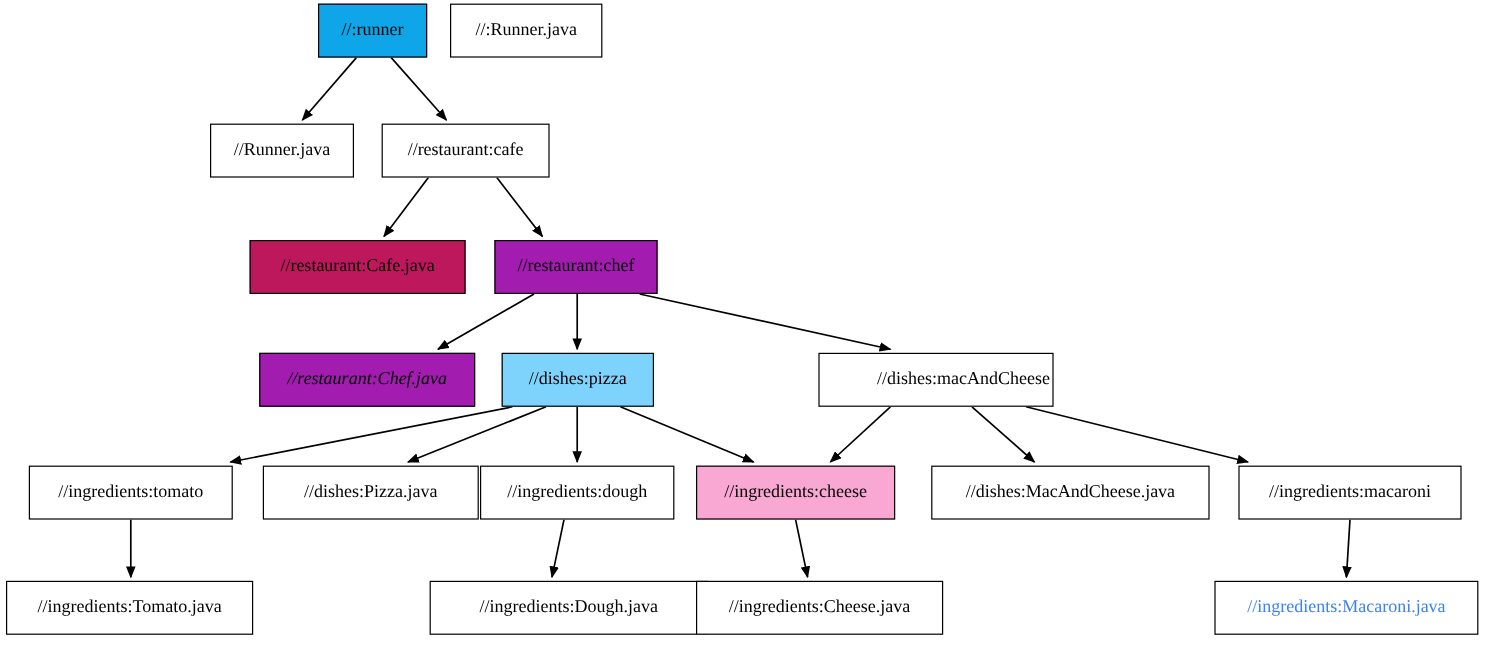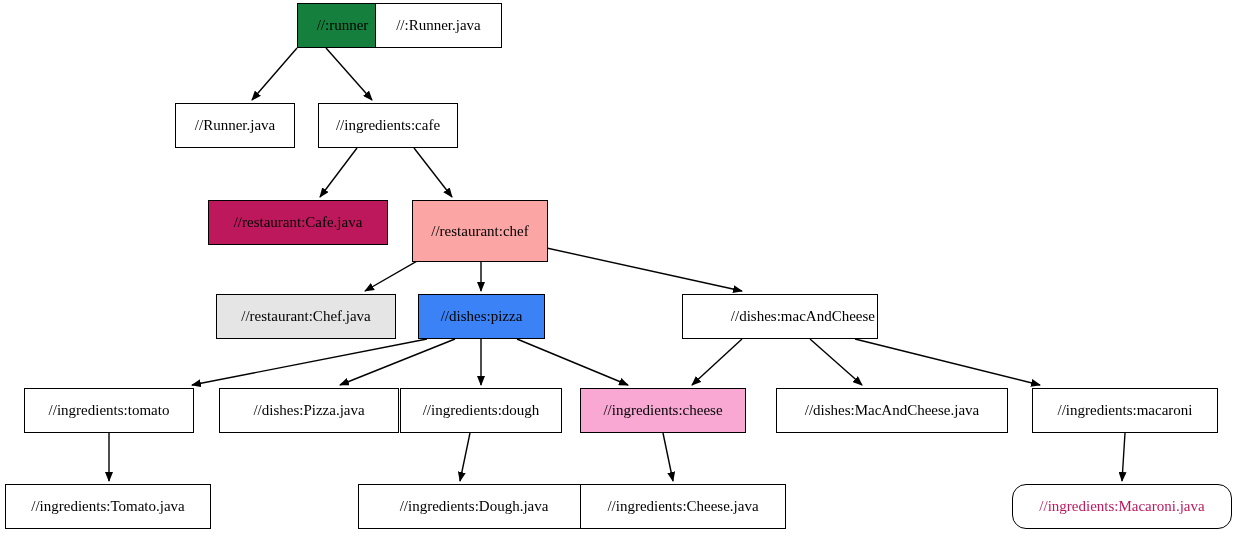--- a/index.html
+++ b/index.html
@@ -67,42 +67,42 @@
         <line x1="742" y1="339" x2="692" y2="385" stroke="#000000" stroke-width="1.4" marker-end="url(#arrowhead)"></line>
         <line x1="810" y1="339" x2="862" y2="385" stroke="#000000" stroke-width="1.4" marker-end="url(#arrowhead)"></line>
         <line x1="855" y1="339" x2="1040" y2="385" stroke="#000000" stroke-width="1.4" marker-end="url(#arrowhead)"></line>
         <line x1="109" y1="433" x2="109" y2="481" stroke="#000000" stroke-width="1.4" marker-end="url(#arrowhead)"></line>
         <line x1="470" y1="433" x2="460" y2="481" stroke="#000000" stroke-width="1.4" marker-end="url(#arrowhead)"></line>
         <line x1="663" y1="433" x2="673" y2="481" stroke="#000000" stroke-width="1.4" marker-end="url(#arrowhead)"></line>
         <line x1="1125" y1="433" x2="1122" y2="481" stroke="#000000" stroke-width="1.4" marker-end="url(#arrowhead)"></line>
       </g>
   </svg>
   <div id="nodes-layer">
-      <div class="node" style="left: 265px; top: 3px; width: 91px; height: 45px; background: #15803d; border-color: rgb(0, 0, 0); color: rgb(0, 0, 0); margin-left: 32px;">
+      <div class="node" style="left: 265px; top: 3px; width: 91px; height: 45px; background: #0ea5e9; border-color: rgb(0, 0, 0); color: rgb(0, 0, 0);">
         <span class="node-label">//:runner</span>
       </div>
       <div class="node" style="left: 375px; top: 3px; width: 127px; height: 45px; background: rgb(255, 255, 255); border-color: rgb(0, 0, 0); color: rgb(0, 0, 0);">
         <span class="node-label">//:Runner.java</span>
       </div>
       <div class="node" style="left: 175px; top: 103px; width: 120px; height: 45px; background: rgb(255, 255, 255); border-color: rgb(0, 0, 0); color: rgb(0, 0, 0);">
         <span class="node-label">//Runner.java</span>
       </div>
       <div class="node" style="left: 318px; top: 103px; width: 140px; height: 45px; background: rgb(255, 255, 255); border-color: rgb(0, 0, 0); color: rgb(0, 0, 0);">
-        <span class="node-label">//ingredients:cafe</span>
+        <span class="node-label">//restaurant:cafe</span>
       </div>
       <div class="node" style="left: 208px; top: 200px; width: 180px; height: 45px; background: #be185d; border-color: rgb(0, 0, 0); color: rgb(0, 0, 0);">
         <span class="node-label">//restaurant:Cafe.java</span>
       </div>
-      <div class="node" style="left: 412px; top: 200px; width: 136px; height: 62px; background: #fca5a5; border-color: rgb(0, 0, 0); color: rgb(0, 0, 0);">
+      <div class="node" style="left: 412px; top: 200px; width: 136px; height: 45px; background: #a21caf; border-color: rgb(0, 0, 0); color: rgb(0, 0, 0);">
         <span class="node-label">//restaurant:chef</span>
       </div>
-      <div class="node" style="left: 216px; top: 294px; width: 180px; height: 45px; background: #e5e5e5; border-color: rgb(0, 0, 0); color: rgb(0, 0, 0);">
+      <div class="node" style="left: 216px; top: 294px; width: 180px; height: 45px; background: #a21caf; border-color: rgb(0, 0, 0); color: rgb(0, 0, 0); font-style: italic;">
         <span class="node-label">//restaurant:Chef.java</span>
       </div>
-      <div class="node" style="left: 418px; top: 294px; width: 127px; height: 45px; background: #3b82f6; border-color: rgb(0, 0, 0); color: rgb(0, 0, 0);">
+      <div class="node" style="left: 418px; top: 294px; width: 127px; height: 45px; background: #7dd3fc; border-color: rgb(0, 0, 0); color: rgb(0, 0, 0);">
         <span class="node-label">//dishes:pizza</span>
       </div>
       <div class="node" style="left: 682px; top: 294px; width: 196px; height: 45px; background: rgb(255, 255, 255); border-color: rgb(0, 0, 0); color: rgb(0, 0, 0); justify-content: flex-end;">
         <span class="node-label">//dishes:macAndCheese</span>
       </div>
       <div class="node" style="left: 24px; top: 388px; width: 170px; height: 45px; background: rgb(255, 255, 255); border-color: rgb(0, 0, 0); color: rgb(0, 0, 0);">
         <span class="node-label">//ingredients:tomato</span>
       </div>
       <div class="node" style="left: 219px; top: 388px; width: 180px; height: 45px; background: rgb(255, 255, 255); border-color: rgb(0, 0, 0); color: rgb(0, 0, 0);">
         <span class="node-label">//dishes:Pizza.java</span>
@@ -121,17 +121,17 @@
       </div>
       <div class="node" style="left: 5px; top: 484px; width: 206px; height: 45px; background: rgb(255, 255, 255); border-color: rgb(0, 0, 0); color: rgb(0, 0, 0);">
         <span class="node-label">//ingredients:Tomato.java</span>
       </div>
       <div class="node" style="left: 358px; top: 484px; width: 232px; height: 45px; background: rgb(255, 255, 255); border-color: rgb(0, 0, 0); color: rgb(0, 0, 0);">
         <span class="node-label">//ingredients:Dough.java</span>
       </div>
       <div class="node" style="left: 580px; top: 484px; width: 206px; height: 45px; background: rgb(255, 255, 255); border-color: rgb(0, 0, 0); color: rgb(0, 0, 0); justify-content: center;">
         <span class="node-label">//ingredients:Cheese.java</span>
       </div>
-      <div class="node" style="left: 1012px; top: 484px; width: 220px; height: 45px; background: rgb(255, 255, 255); border-color: rgb(0, 0, 0); color: #be185d; border-radius: 14px;">
+      <div class="node" style="left: 1012px; top: 484px; width: 220px; height: 45px; background: rgb(255, 255, 255); border-color: rgb(0, 0, 0); color: #3b82f6;">
         <span class="node-label">//ingredients:Macaroni.java</span>
       </div>
     </div>
 </div>
 
 </body></html>

